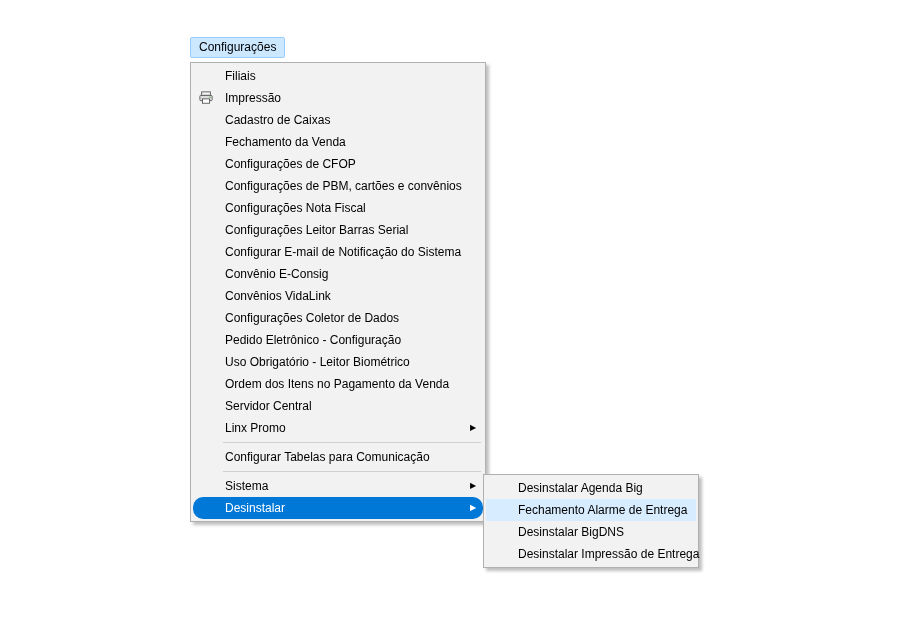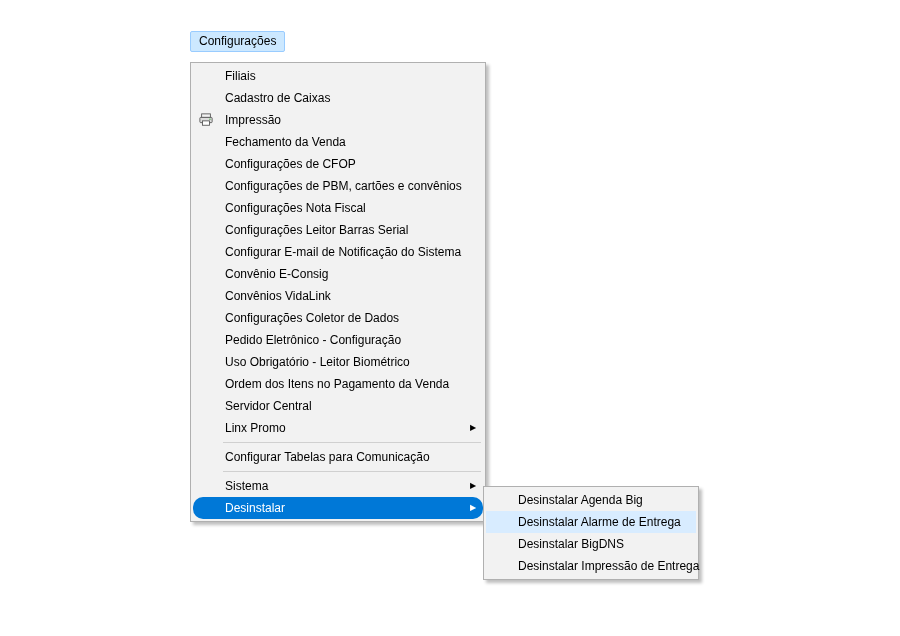--- a/index.html
+++ b/index.html
@@ -10,21 +10,21 @@
     background: transparent;
     font-family: "Segoe UI", Tahoma, sans-serif;
     font-size: 12px;
     color: #000;
     position: relative;
   }
 
   
   .menubar-item {
     position: absolute;
-    top: 31px;
+    top: 37px;
     left: 190px;
     padding: 2px 8px 3px 8px;
     background: #cce8ff;
     border: 1px solid #99ccff;
     border-radius: 2px;
     line-height: 14px;
   }
 
   
   .dropdown {
@@ -93,48 +93,48 @@
 
   
   #main-dropdown {
     top: 62px;
     left: 190px;
     width: 290px;
   }
 
   
   #sub-dropdown {
-    top: 486px;
+    top: 474px;
     left: 483px;
     width: 210px;
   }
 
   
   .printer-icon svg { width: 14px; height: 14px; }
 </style>
 </head>
 <body>
 
 <div class="menubar-item">
   <span>Configurações</span>
 </div>
 
 <div id="main-dropdown" class="dropdown">
   <div class="gutter"></div>
   <div class="items" id="main-items">
       <div class="menu-row"><span>Filiais</span></div>
-      <div class="menu-row"><span>Cadastro de Caixas</span></div>
       <div class="menu-row"><span class="icon printer-icon">
           <svg viewBox="0 0 16 16">
             <rect x="3" y="1" width="10" height="4" fill="none" stroke="#555" stroke-width="1"></rect>
             <rect x="1" y="5" width="14" height="6" rx="1" fill="#ddd" stroke="#555" stroke-width="1"></rect>
             <rect x="4" y="9" width="8" height="5" fill="#fff" stroke="#555" stroke-width="1"></rect>
             <circle cx="12.5" cy="7" r="0.8" fill="#3a3"></circle>
           </svg>
         </span><span>Impressão</span></div>
+      <div class="menu-row"><span>Cadastro de Caixas</span></div>
       <div class="menu-row"><span>Fechamento da Venda</span></div>
       <div class="menu-row"><span>Configurações de CFOP</span></div>
       <div class="menu-row"><span>Configurações de PBM, cartões e convênios</span></div>
       <div class="menu-row"><span>Configurações Nota Fiscal</span></div>
       <div class="menu-row"><span>Configurações Leitor Barras Serial</span></div>
       <div class="menu-row"><span>Configurar E-mail de Notificação do Sistema</span></div>
       <div class="menu-row"><span>Convênio E-Consig</span></div>
       <div class="menu-row"><span>Convênios VidaLink</span></div>
       <div class="menu-row"><span>Configurações Coletor de Dados</span></div>
       <div class="menu-row"><span>Pedido Eletrônico - Configuração</span></div>
@@ -147,17 +147,17 @@
       <div class="separator"></div>
       <div class="menu-row"><span>Sistema</span><span class="arrow">▶</span></div>
       <div class="menu-row selected"><span>Desinstalar</span><span class="arrow">▶</span></div>
     </div>
 </div>
 
 <div id="sub-dropdown" class="dropdown">
   <div class="gutter"></div>
   <div class="items" id="sub-items">
       <div class="menu-row"><span>Desinstalar Agenda Big</span></div>
-      <div class="menu-row hover"><span>Desinstalar Alarme de Entrega</span></div>
+      <div class="menu-row hover"><span>Fechamento Alarme de Entrega</span></div>
       <div class="menu-row"><span>Desinstalar BigDNS</span></div>
       <div class="menu-row"><span>Desinstalar Impressão de Entrega</span></div>
     </div>
 </div>
 
 </body></html>

